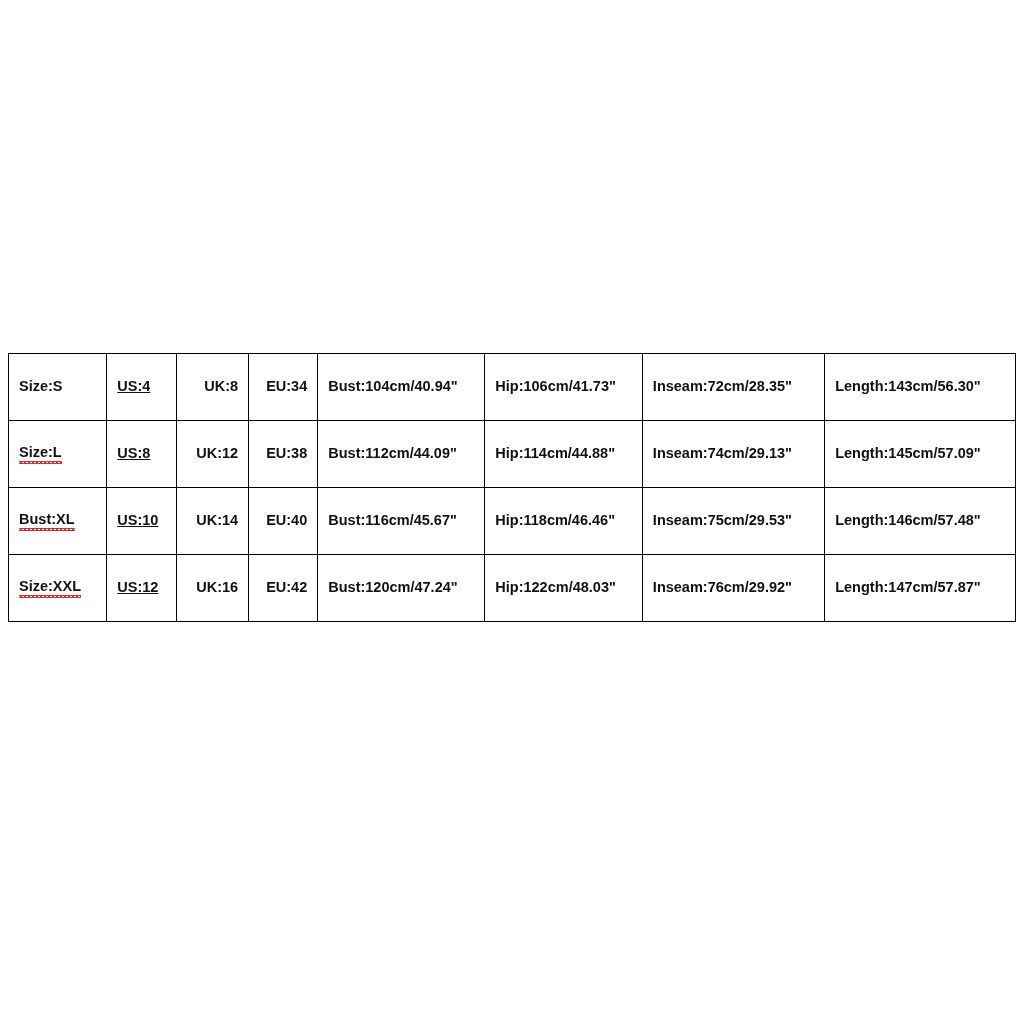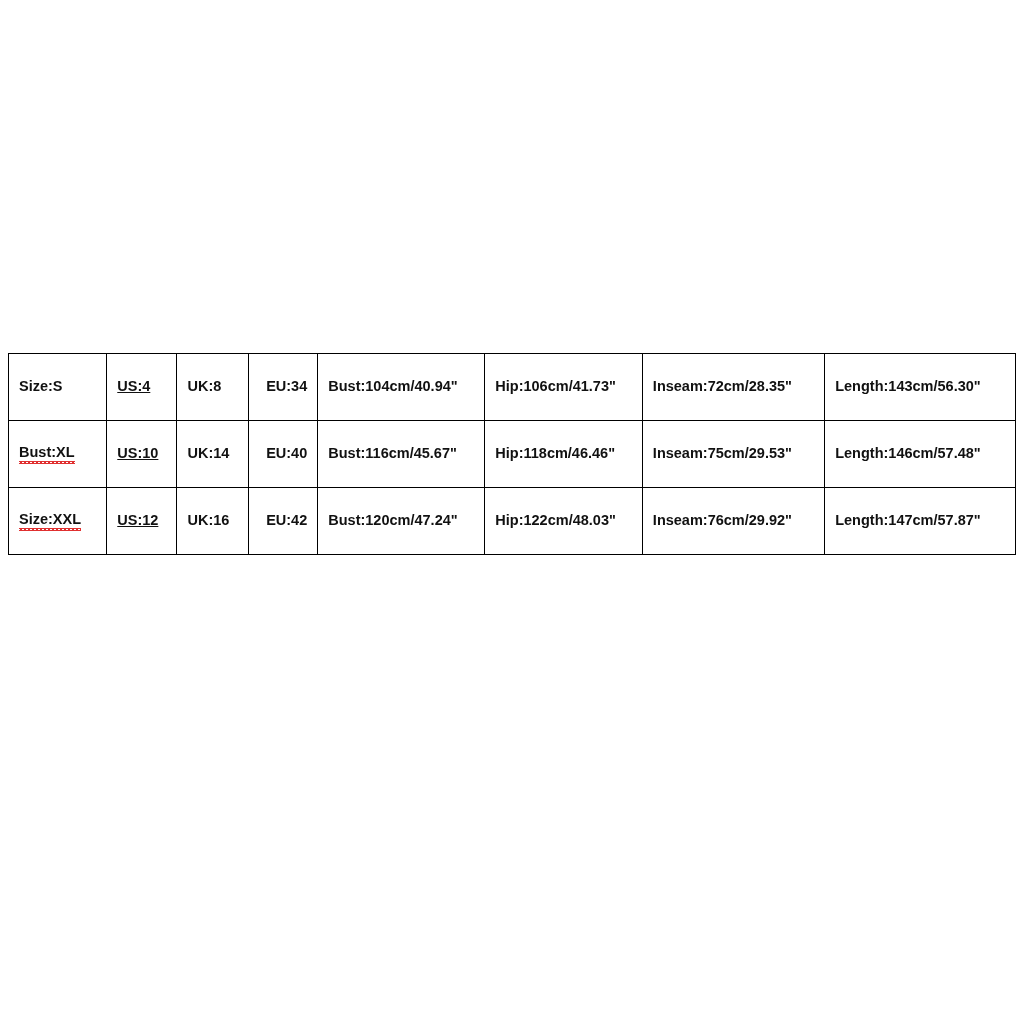--- a/index.html
+++ b/index.html
@@ -32,21 +32,21 @@
     padding: 0 10px;
     font-size: 14.5px;
     font-weight: bold;
     color: #111111;
     white-space: nowrap;
     vertical-align: middle;
     line-height: 1.1;
   }
   td.col-size   { width: 90px;  text-align: left; padding-left: 14px; }
   td.col-us     { width: 56px;  text-align: left; padding-left: 14px; text-decoration: underline; }
-  td.col-uk     { width: 58px;  text-align: left; padding-left: 14px; }
+  td.col-uk     { width: 58px;  text-align: right; padding-left: 14px; }
   td.col-eu     { width: 54px;  text-align: right; padding-left: 14px; }
   td.col-bust   { width: 160px; text-align: left; padding-left: 14px; }
   td.col-hip    { width: 150px; text-align: left; padding-left: 14px; }
   td.col-inseam { width: 180px; text-align: left; padding-left: 14px; }
   td.col-length { width: 190px; text-align: left; padding-left: 14px; }
 
   
   .squiggle {
     position: relative;
     display: inline-block;
@@ -78,20 +78,30 @@
         <td class="col-us">US:4</td>
         <td class="col-uk">UK:8</td>
         <td class="col-eu">EU:34</td>
         <td class="col-bust">Bust:104cm/40.94"</td>
         <td class="col-hip">Hip:106cm/41.73"</td>
         <td class="col-inseam">Inseam:72cm/28.35"</td>
         <td class="col-length">Length:143cm/56.30"</td>
       </tr>
 
 
+      <tr>
+        <td class="col-size"><span class="squiggle">Size:L</span></td>
+        <td class="col-us">US:8</td>
+        <td class="col-uk">UK:12</td>
+        <td class="col-eu">EU:38</td>
+        <td class="col-bust">Bust:112cm/44.09"</td>
+        <td class="col-hip">Hip:114cm/44.88"</td>
+        <td class="col-inseam">Inseam:74cm/29.13"</td>
+        <td class="col-length">Length:145cm/57.09"</td>
+      </tr>
 
       <tr>
         <td class="col-size"><span class="squiggle">Bust:XL</span></td>
         <td class="col-us">US:10</td>
         <td class="col-uk">UK:14</td>
         <td class="col-eu">EU:40</td>
         <td class="col-bust">Bust:116cm/45.67"</td>
         <td class="col-hip">Hip:118cm/46.46"</td>
         <td class="col-inseam">Inseam:75cm/29.53"</td>
         <td class="col-length">Length:146cm/57.48"</td>

